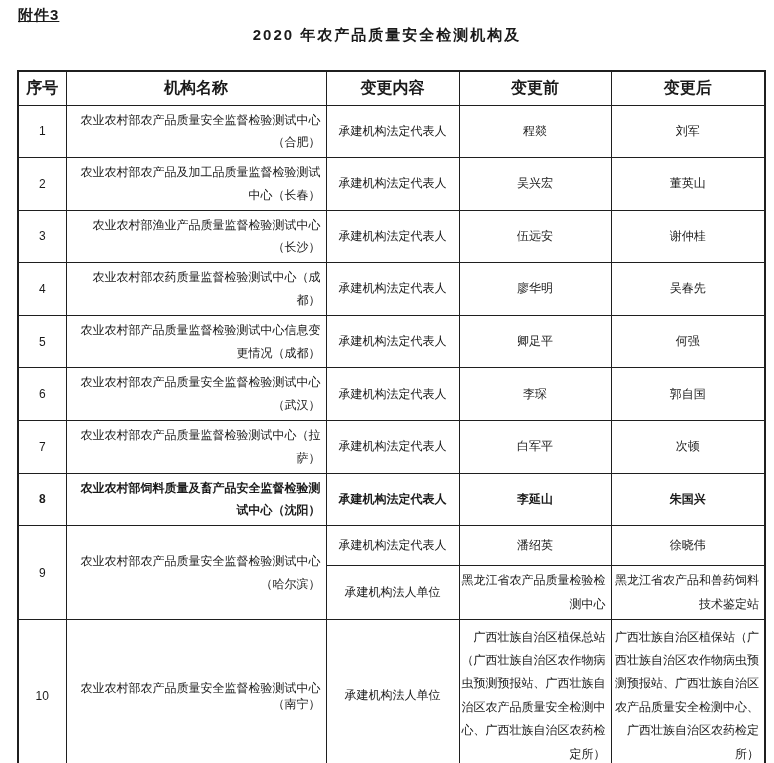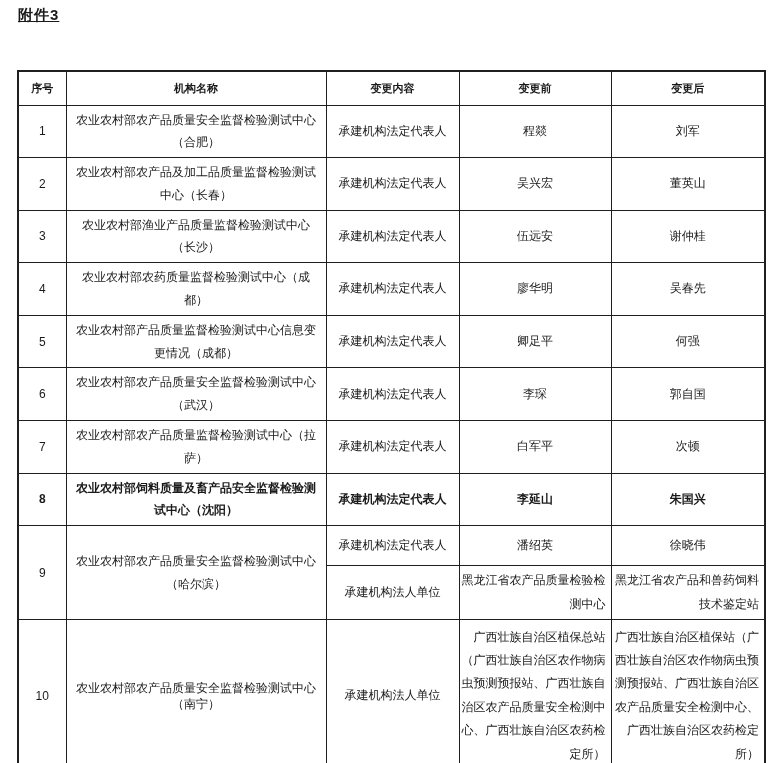--- a/index.html
+++ b/index.html
@@ -32,42 +32,43 @@
   }
   .change-table th, .change-table td {
     border: 1px solid #1f1f1f;
     padding: 3px 6px;
     vertical-align: middle;
     word-break: break-all;
     line-break: strict;
   }
   .change-table thead tr { height: 34px; }
   .change-table th {
-    font-weight: bold; text-align: center; font-size: 11px;
+    font-weight: bold; text-align: center; font-size: 16px;
     padding: 2px;
   }
   .change-table tbody tr { height: 51px; }
   .change-table tbody tr.sub-row-first { height: 40px; }
   .change-table tbody tr.tall-row { height: 153px; }
 
   td.cell-no { text-align: center; }
-  td.cell-inst { text-align: center; line-height: 1.9; padding-left: 5px; padding-right: 5px; }
+  td.cell-inst { text-align: right; line-height: 1.9; padding-left: 5px; padding-right: 5px; }
   td.cell-content { text-align: center; line-height: 1.6; }
   td.cell-before, td.cell-after { text-align: center; line-height: 1.95; }
   td.cell-before.multiline, td.cell-after.multiline { text-align: right; padding-left: 1px; padding-right: 5px; }
   tr.tall-row td.cell-inst { line-height: 1.35; }
   tr.emphasis td { font-weight: bold; }
 </style>
 </head>
 <body>
 
 <div class="page">
 
   <div class="attachment">附件3</div>
 
+  <div class="title-line title-1">2020 年农产品质量安全检测机构及</div>
 
 
   <table class="change-table">
     <colgroup>
       <col style="width:48px">
       <col style="width:260px">
       <col style="width:133px">
       <col style="width:152px">
       <col style="width:154px">
     </colgroup>

